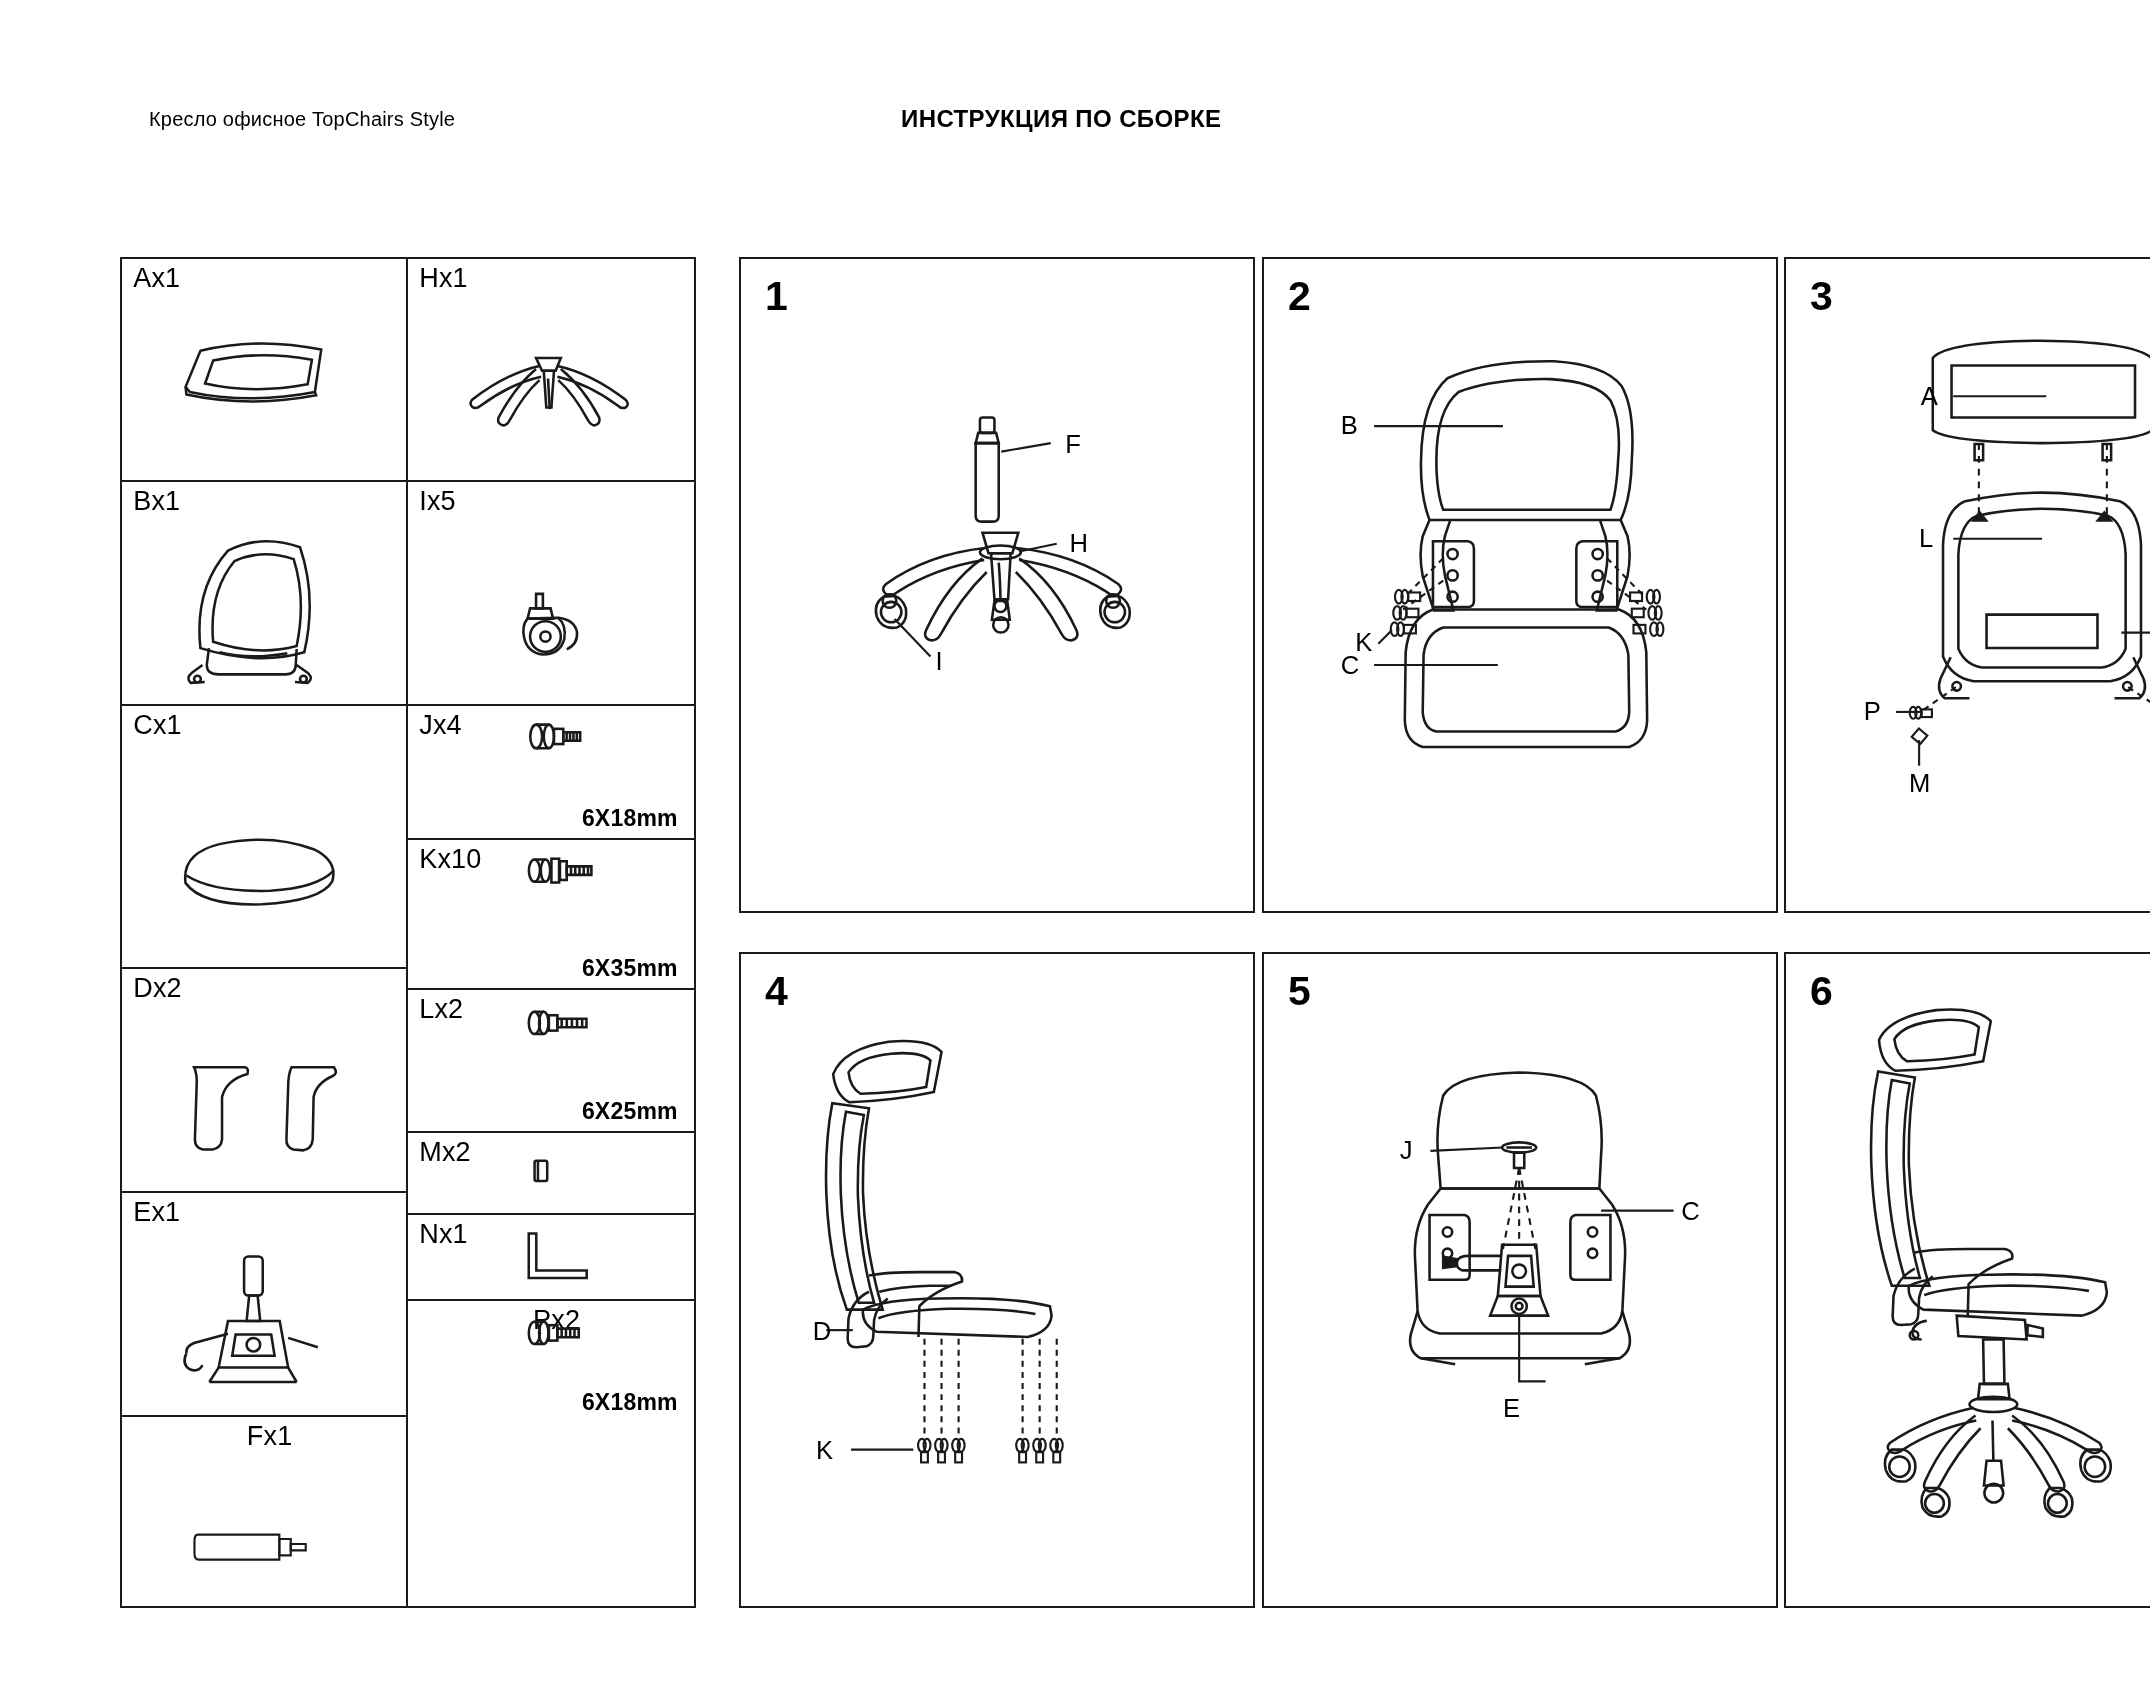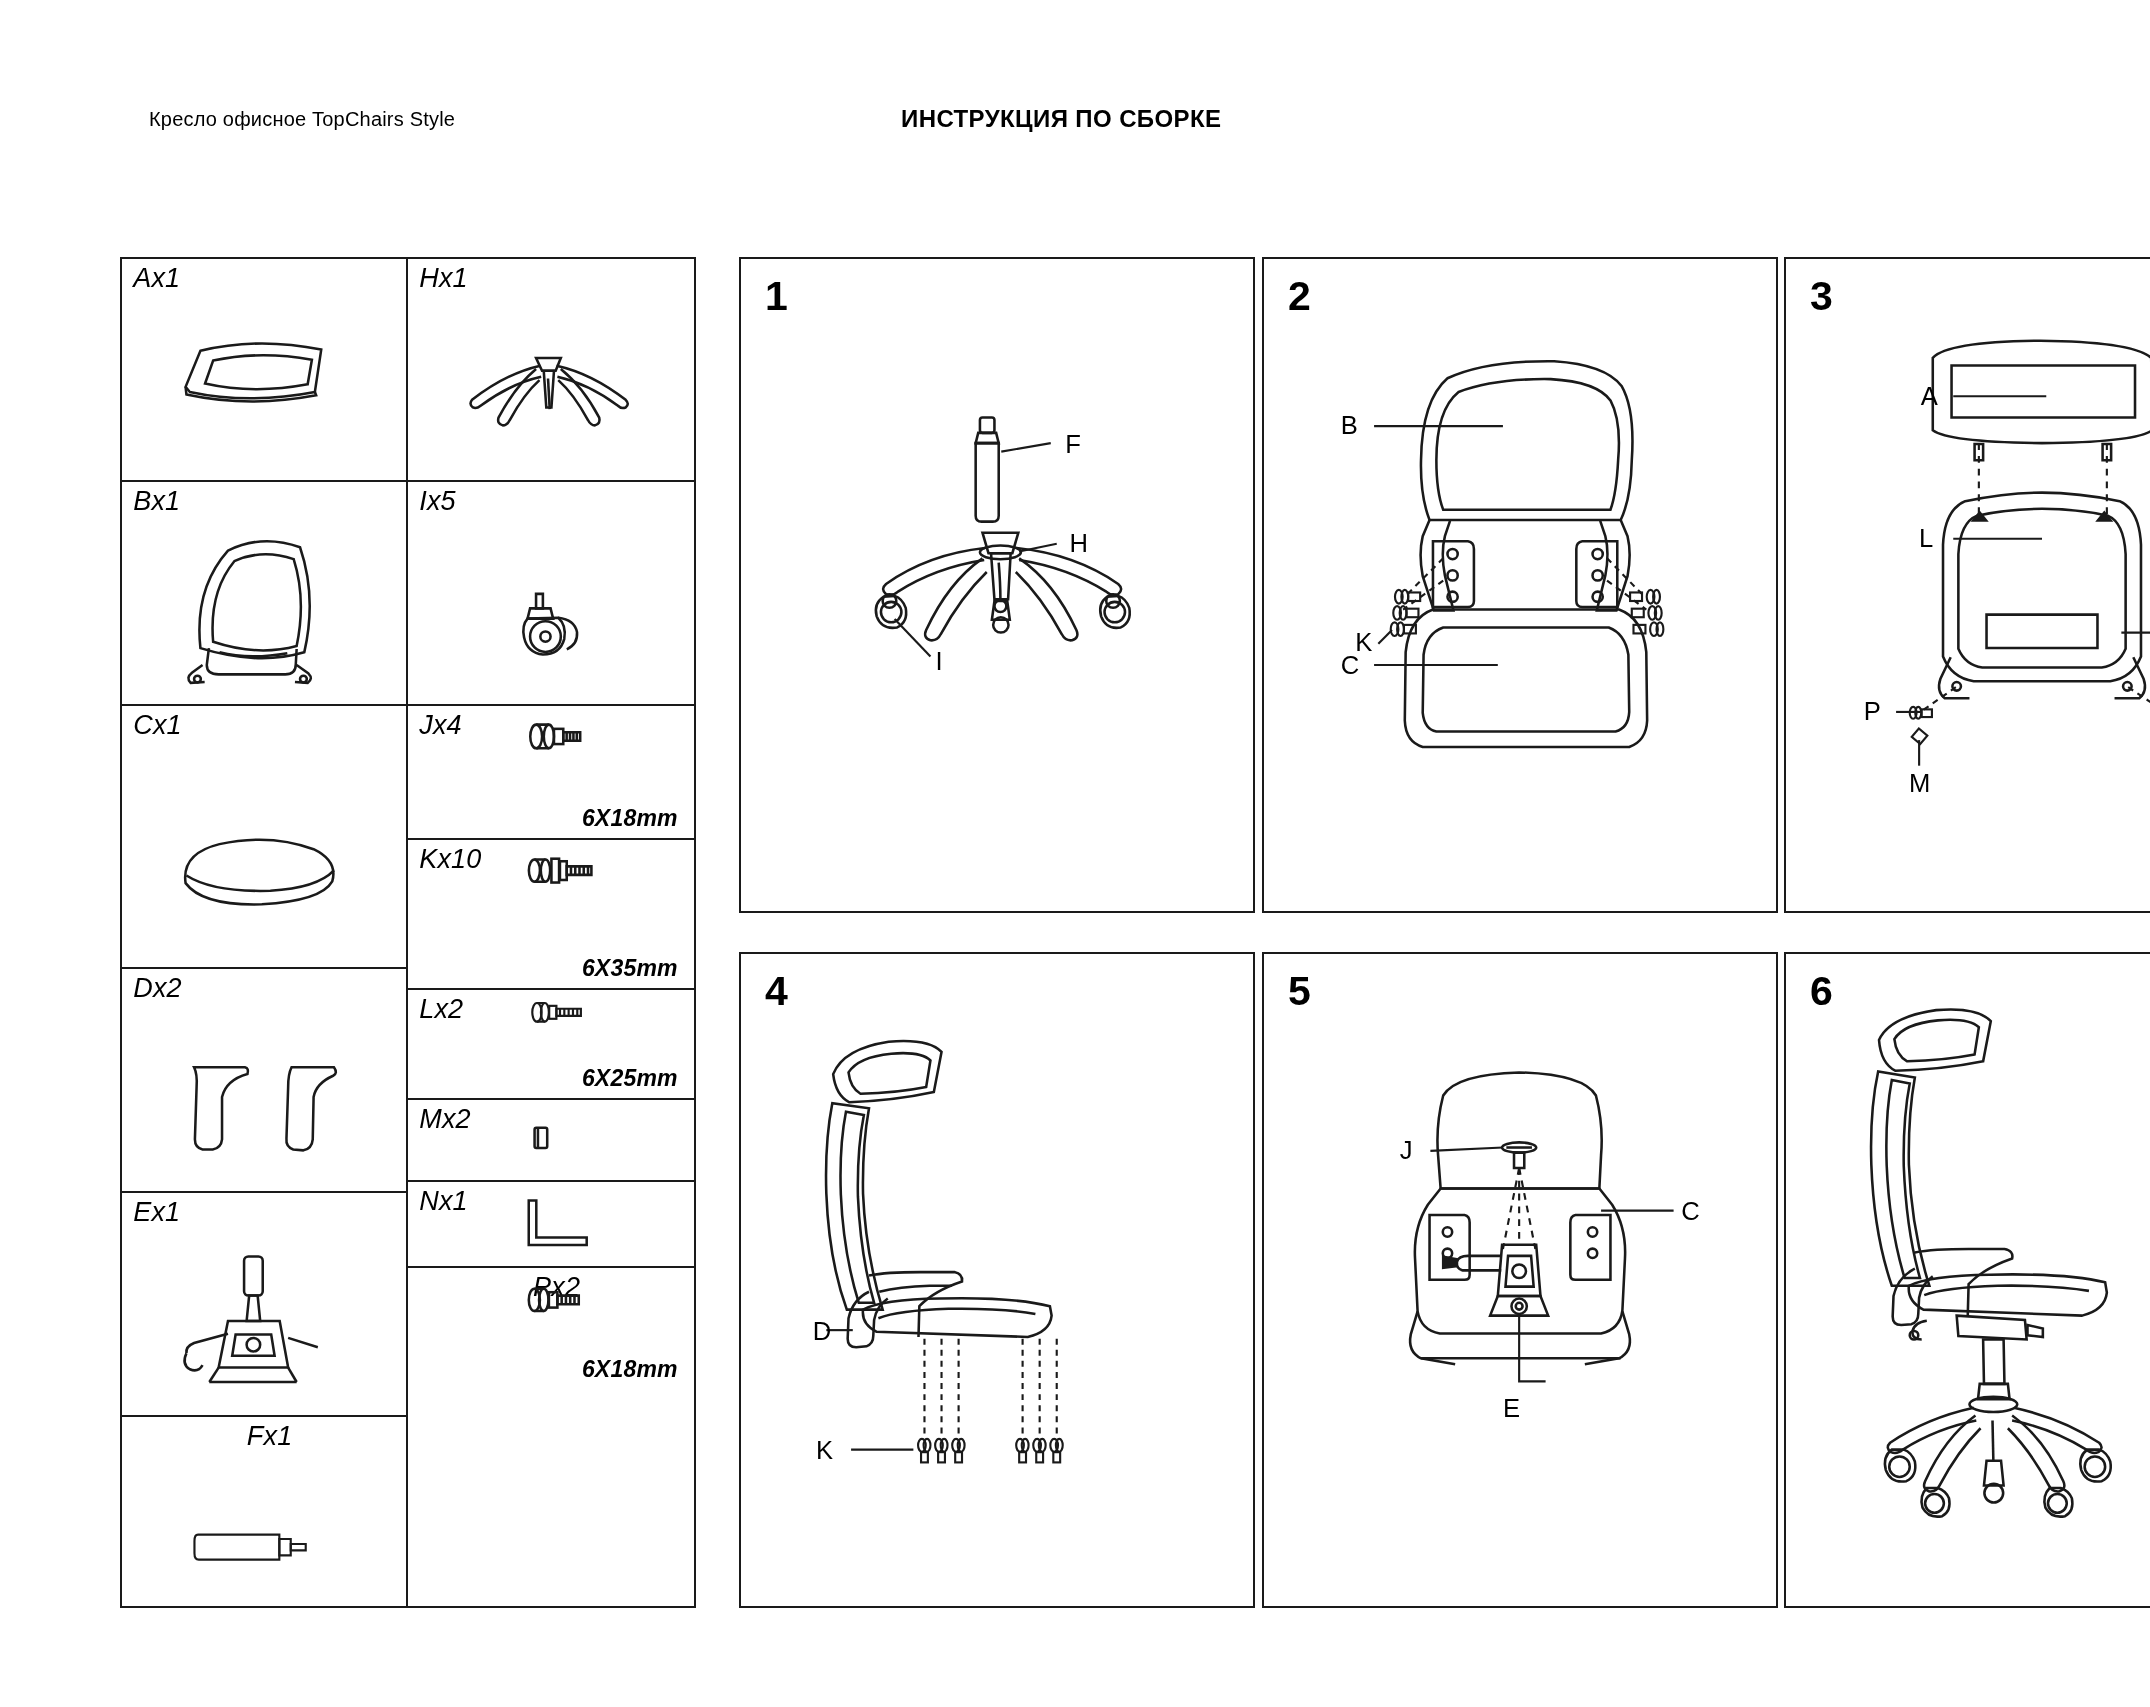--- a/index.html
+++ b/index.html
@@ -55,21 +55,20 @@
     width: 576px;
     height: 1351px;
     border: 2.2px solid #1a1a1a;
     box-sizing: border-box;
     display: flex;
   }
   .parts-col {
     box-sizing: border-box;
     display: flex;
     flex-direction: column;
-    font-style: italic;
   }
   .parts-col.left {
     width: 288px;
     border-right: 2.2px solid #1a1a1a;
   }
   .parts-col.right {
     width: 288px;
   }
   .part-cell {
     box-sizing: border-box;
@@ -287,21 +286,21 @@
             <ellipse cx="322" cy="72" rx="11" ry="26"></ellipse>
             <rect x="336" y="44" width="18" height="56"></rect>
             <rect x="356" y="50" width="16" height="44"></rect>
             <path d="M372 62 L430 62 L430 82 L372 82 Z"></path>
             <path d="M382 62 L382 82 M392 62 L392 82 M402 62 L402 82 M412 62 L412 82 M422 62 L422 82"></path>
           </g>
         </svg>
         <div class="part-size">6X35mm</div>
       </div>
 
-      <div class="part-cell" style="height:110px">
+      <div class="part-cell" style="height:143px">
         <div class="part-label">Lx2</div>
         <svg class="part-art" viewBox="0 0 670 300">
           <g fill="none" stroke="#1a1a1a" stroke-width="6">
             <ellipse cx="296" cy="62" rx="13" ry="26"></ellipse>
             <path d="M296 36 L318 36 M296 88 L318 88"></path>
             <ellipse cx="318" cy="62" rx="11" ry="26"></ellipse>
             <rect x="330" y="44" width="20" height="36"></rect>
             <path d="M350 52 L418 52 L418 72 L350 72 Z"></path>
             <path d="M360 52 L360 72 M372 52 L372 72 M384 52 L384 72 M396 52 L396 72 M408 52 L408 72"></path>
           </g>

